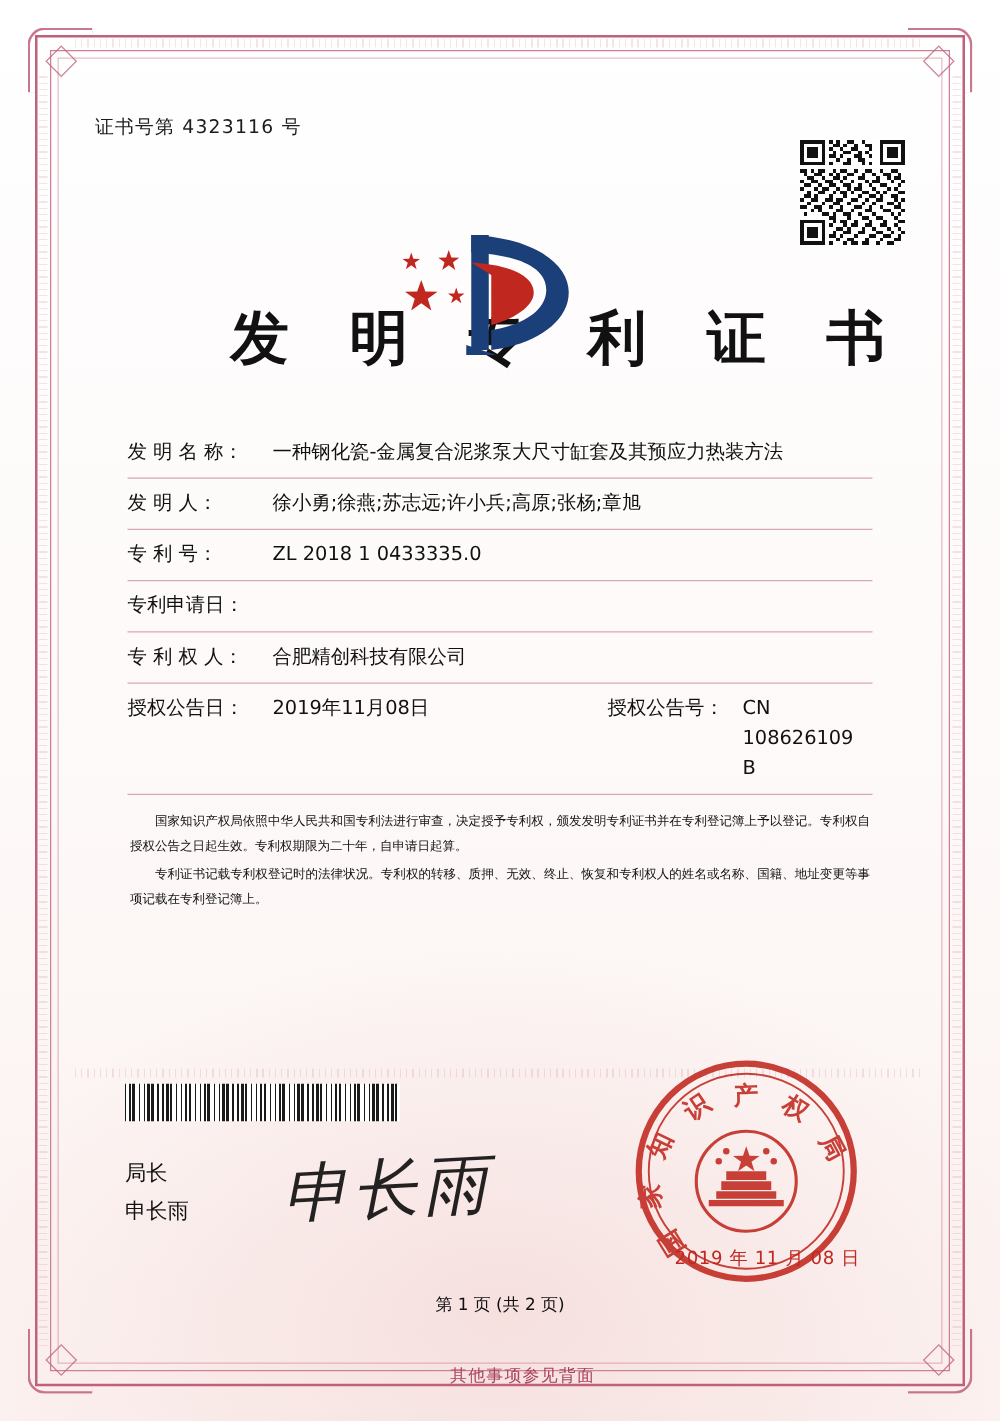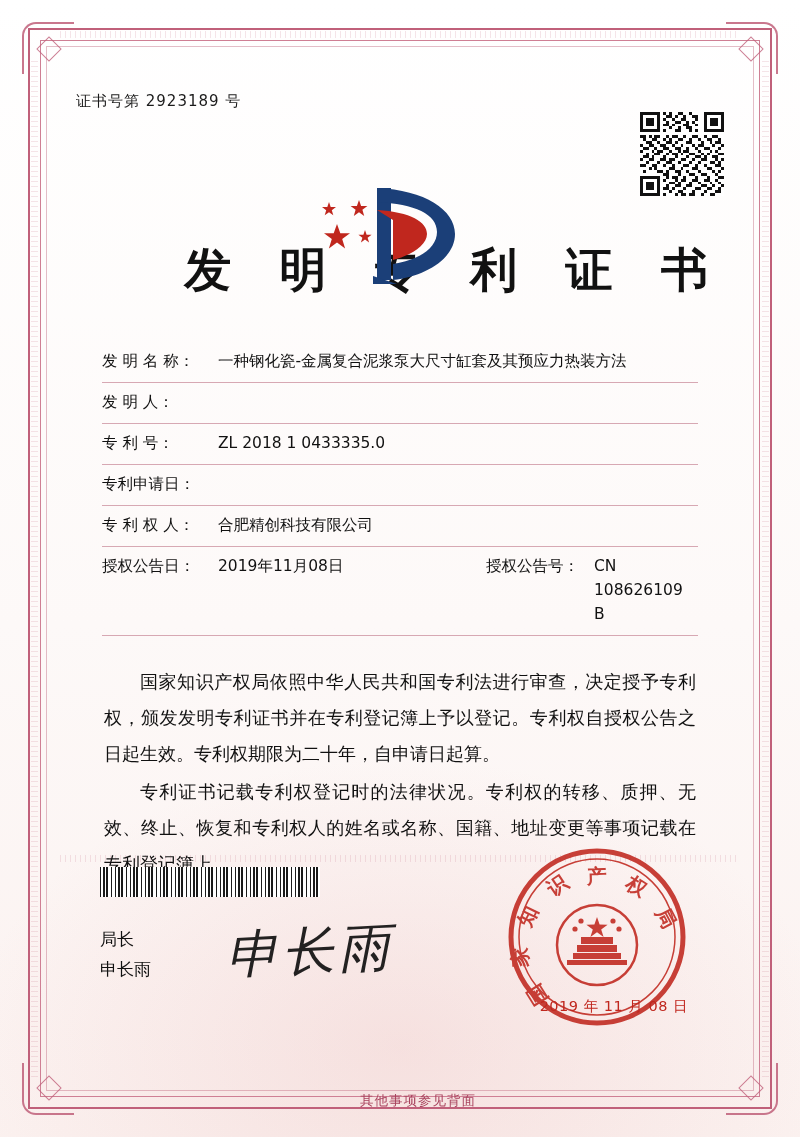--- a/index.html
+++ b/index.html
@@ -164,23 +164,23 @@
   .field-label.second {
     width: 108px;
     flex: 0 0 108px;
   }
   .addr-second-line {
     display: block;
     margin-left: 0;
   }
 
   .paragraphs {
-    margin-top: 28px;
+    margin-top: 12px;
     padding: 0 28px;
-    font-size: 18px;
+    font-size: 10px;
     line-height: 2.0;
     text-align: justify;
     color: #111;
     font-family: Liberation Serif, serif;
   }
   .paragraphs p {
     margin: 0 0 2px 0;
     text-indent: 2em;
   }
 
@@ -280,21 +280,21 @@
   <div class="corner tr"></div>
   <div class="corner bl"></div>
   <div class="corner br"></div>
   <div class="corner-dot tl"></div>
   <div class="corner-dot tr"></div>
   <div class="corner-dot bl"></div>
   <div class="corner-dot br"></div>
 
   <div class="content">
 
-    <div class="cert-no">证书号第 2923189 号</div>
+    <div class="cert-no">证书号第 4323116 号</div>
 
     <div class="qr">
       <svg width="84" height="84" viewBox="0 0 29 29" shape-rendering="crispEdges">
         <rect width="29" height="29" fill="#ffffff"></rect>
         <g fill="#111111">
           <rect x="0" y="0" width="7" height="1"></rect>
             <rect x="0" y="6" width="7" height="1"></rect>
           <rect x="0" y="0" width="1" height="7"></rect>
             <rect x="6" y="0" width="1" height="7"></rect>
           <rect x="2" y="2" width="3" height="3"></rect>
@@ -515,20 +515,21 @@
 
     <div class="fields">
 
       <div class="field-row">
         <div class="field-label">发 明 名 称：</div>
         <div class="field-value">一种钢化瓷-金属复合泥浆泵大尺寸缸套及其预应力热装方法</div>
       </div>
 
       <div class="field-row">
         <div class="field-label">发 明 人：</div>
+        <div class="field-value">徐小勇;徐燕;苏志远;许小兵;高原;张杨;章旭</div>
       </div>
 
       <div class="field-row">
         <div class="field-label">专 利 号：</div>
         <div class="field-value">ZL 2018 1 0433335.0</div>
       </div>
 
       <div class="field-row">
         <div class="field-label">专利申请日：</div>
       </div>
@@ -594,15 +595,16 @@
             <text x="128" y="47" text-anchor="middle" transform="rotate(32 128 47)">权</text>
             <text x="155" y="76" text-anchor="middle" transform="rotate(62 155 76)">局</text>
           </g>
         </g>
       </svg>
     </div>
 
     <div class="seal-date">2019 年 11 月 08 日</div>
   </div>
 
+  <div class="page-no">第 1 页 (共 2 页)</div>
   <div class="footer-note">其他事项参见背面</div>
 
 </div>
 
 </body></html>

